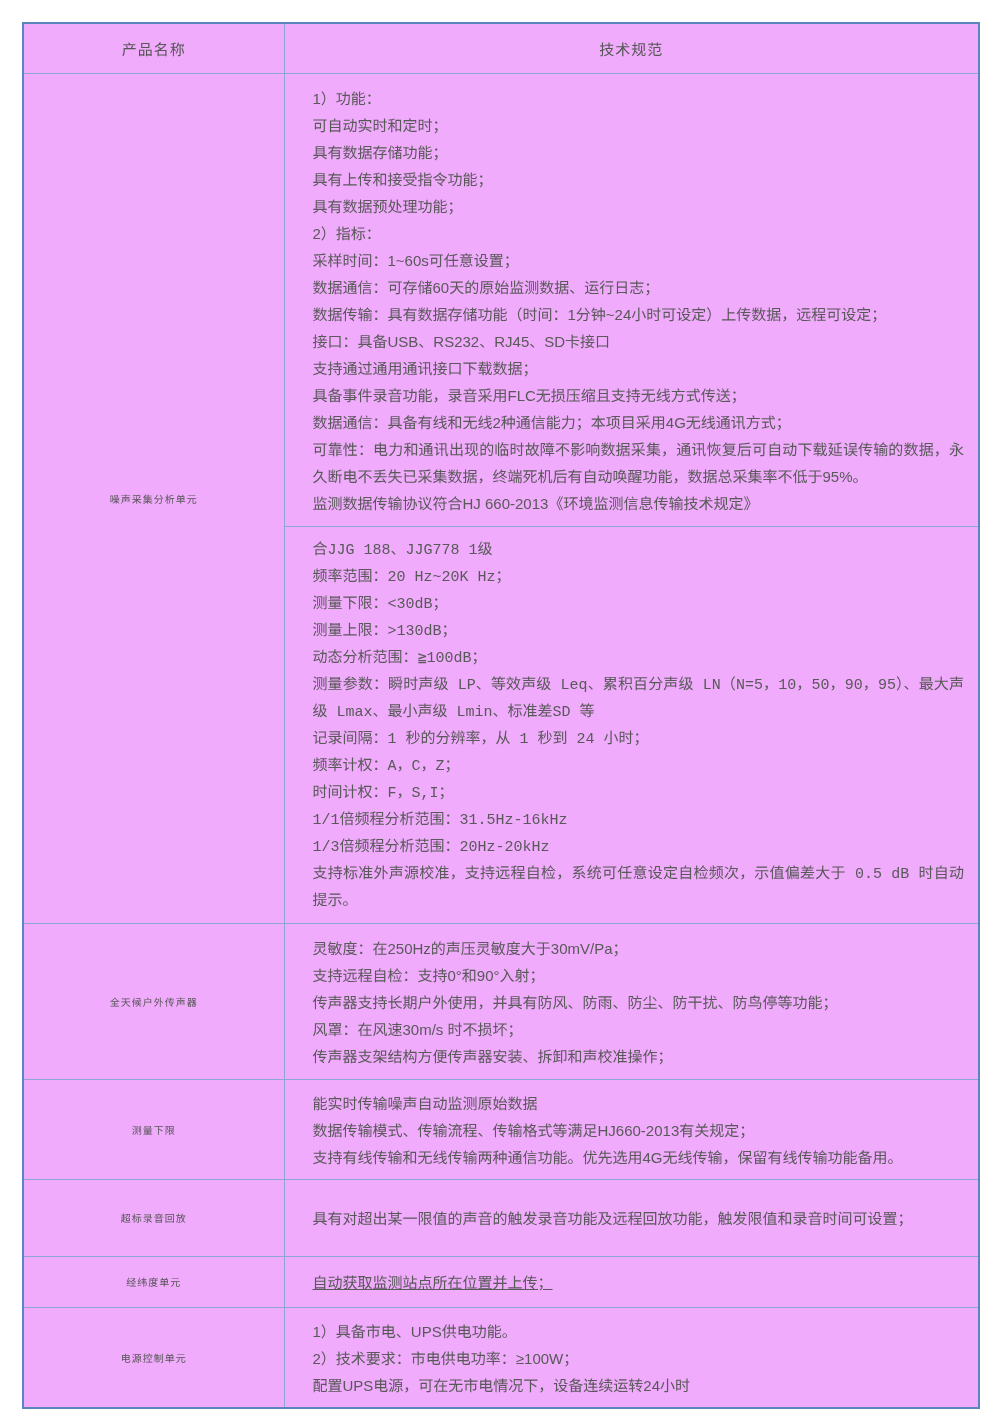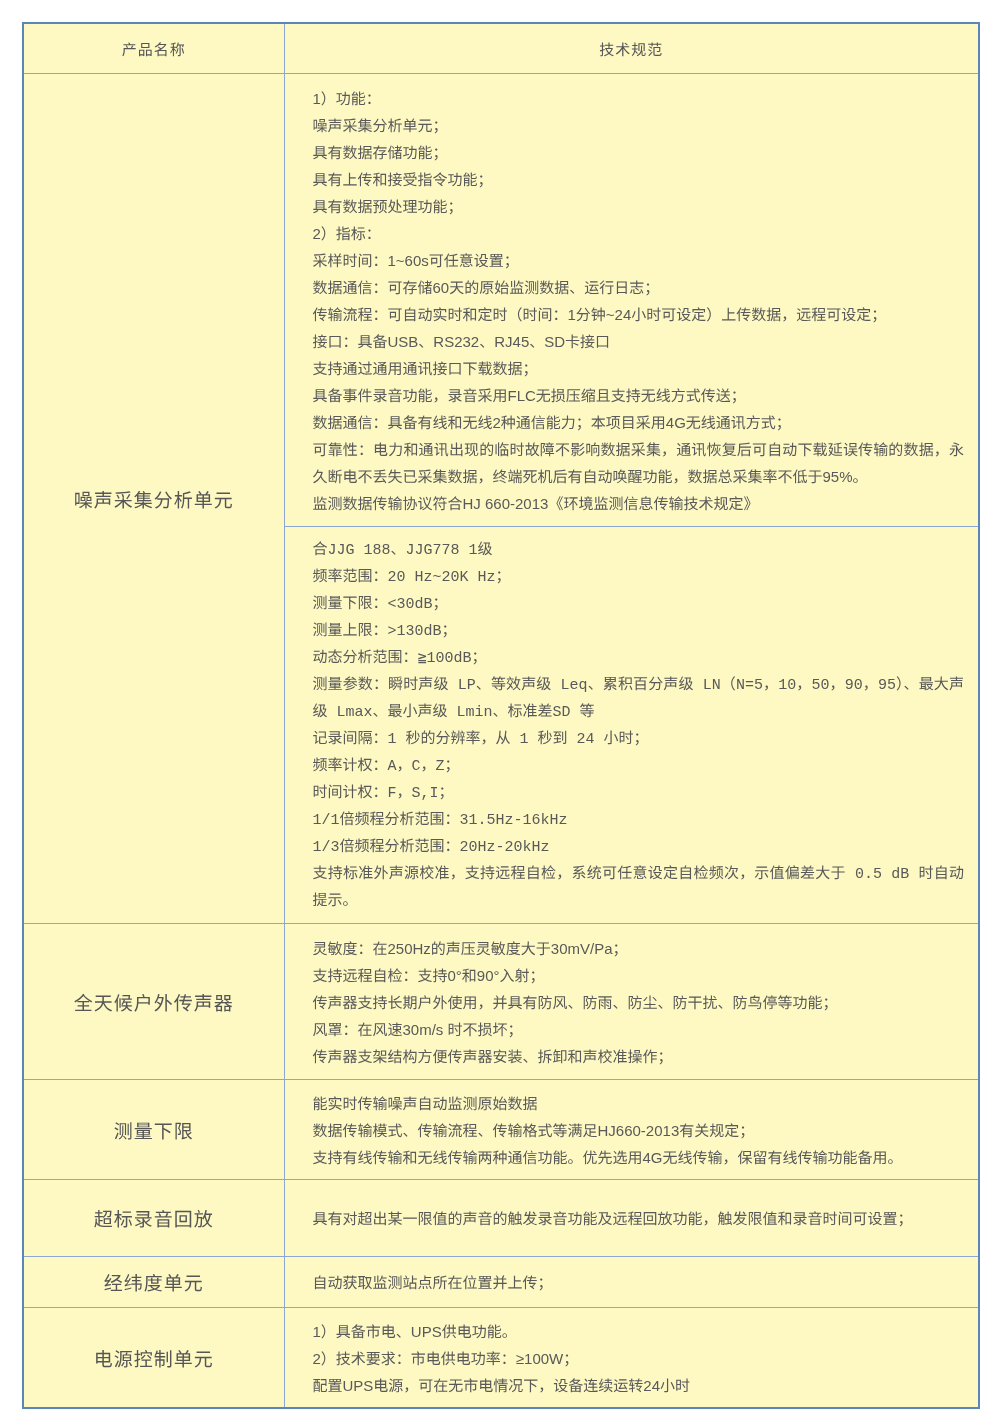--- a/index.html
+++ b/index.html
@@ -13,40 +13,40 @@
     min-height:1409px;
     box-sizing:border-box;
     padding:22px;
     background:#ffffff;
   }
   table.spec-table{
     border-collapse:collapse;
     table-layout:fixed;
     width:956px;
     border:2px solid #5b86bb;
-    background:#fef9c3;
+    background:#f0abfc;
   }
   table.spec-table th,
   table.spec-table td{
     border:1px solid #8ca8d2;
     font-weight:normal;
     box-sizing:border-box;
   }
   th.header-cell{
     height:50px;
     text-align:center;
     vertical-align:middle;
     font-size:15px;
     color:#565656;
     letter-spacing:1px;
   }
   td.name-cell{
     text-align:center;
     vertical-align:middle;
-    font-size:19px;
+    font-size:10px;
     color:#565656;
     letter-spacing:1px;
     padding:4px;
   }
   td.spec-cell{
     vertical-align:middle;
     padding:10px 14px 8px 28px;
   }
   p.spec-line{
     margin:0;
@@ -69,28 +69,28 @@
       <tr>
         <th class="header-cell">产品名称</th>
         <th class="header-cell">技术规范</th>
       </tr>
     </thead>
     <tbody id="spec-tbody">
         <tr>
           <td class="name-cell" rowspan="2"><span>噪声采集分析单元</span></td>
           <td class="spec-cell" style="height: 453px;">
             <p class="spec-line">1）功能：</p>
-            <p class="spec-line">噪声采集分析单元；</p>
+            <p class="spec-line">可自动实时和定时；</p>
             <p class="spec-line">具有数据存储功能；</p>
             <p class="spec-line">具有上传和接受指令功能；</p>
             <p class="spec-line">具有数据预处理功能；</p>
             <p class="spec-line">2）指标：</p>
             <p class="spec-line">采样时间：1~60s可任意设置；</p>
             <p class="spec-line">数据通信：可存储60天的原始监测数据、运行日志；</p>
-            <p class="spec-line">传输流程：可自动实时和定时（时间：1分钟~24小时可设定）上传数据，远程可设定；</p>
+            <p class="spec-line">数据传输：具有数据存储功能（时间：1分钟~24小时可设定）上传数据，远程可设定；</p>
             <p class="spec-line">接口：具备USB、RS232、RJ45、SD卡接口</p>
             <p class="spec-line">支持通过通用通讯接口下载数据；</p>
             <p class="spec-line">具备事件录音功能，录音采用FLC无损压缩且支持无线方式传送；</p>
             <p class="spec-line">数据通信：具备有线和无线2种通信能力；本项目采用4G无线通讯方式；</p>
             <p class="spec-line">可靠性：电力和通讯出现的临时故障不影响数据采集，通讯恢复后可自动下载延误传输的数据，永久断电不丢失已采集数据，终端死机后有自动唤醒功能，数据总采集率不低于95%。</p>
             <p class="spec-line">监测数据传输协议符合HJ 660-2013《环境监测信息传输技术规定》</p>
           </td>
         </tr>
         <tr>
           <td class="spec-cell" style="height: 382px; font-family: Liberation Mono, monospace;">
@@ -127,21 +127,21 @@
           </td>
         </tr>
         <tr>
           <td class="name-cell" rowspan="1"><span>超标录音回放</span></td>
           <td class="spec-cell" style="height: 77px; margin-left: 9px;">
             <p class="spec-line">具有对超出某一限值的声音的触发录音功能及远程回放功能，触发限值和录音时间可设置；</p>
           </td>
         </tr>
         <tr>
           <td class="name-cell" rowspan="1"><span>经纬度单元</span></td>
-          <td class="spec-cell" style="height: 51px;">
+          <td class="spec-cell" style="height: 51px; text-decoration: underline;">
             <p class="spec-line">自动获取监测站点所在位置并上传；</p>
           </td>
         </tr>
         <tr>
           <td class="name-cell" rowspan="1"><span>电源控制单元</span></td>
           <td class="spec-cell" style="height: 100px;">
             <p class="spec-line">1）具备市电、UPS供电功能。</p>
             <p class="spec-line">2）技术要求：市电供电功率：≥100W；</p>
             <p class="spec-line">配置UPS电源，可在无市电情况下，设备连续运转24小时</p>
           </td>

